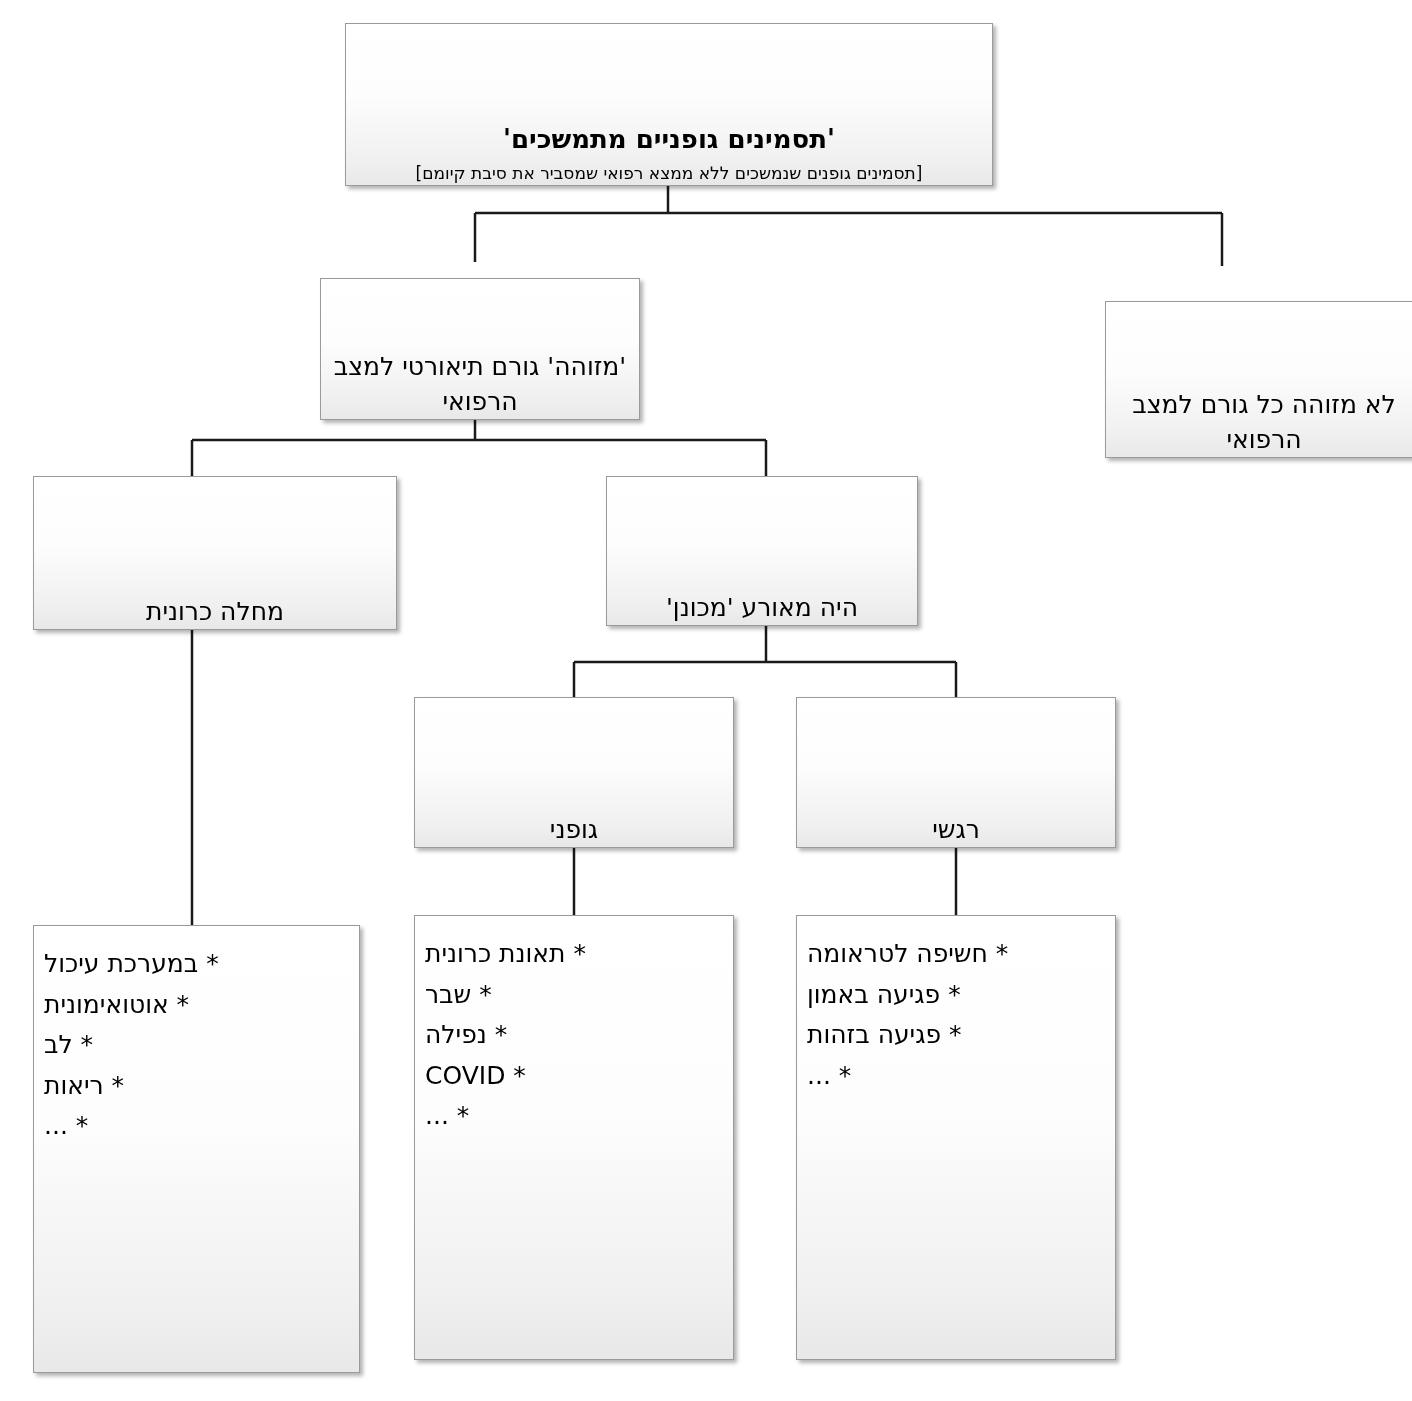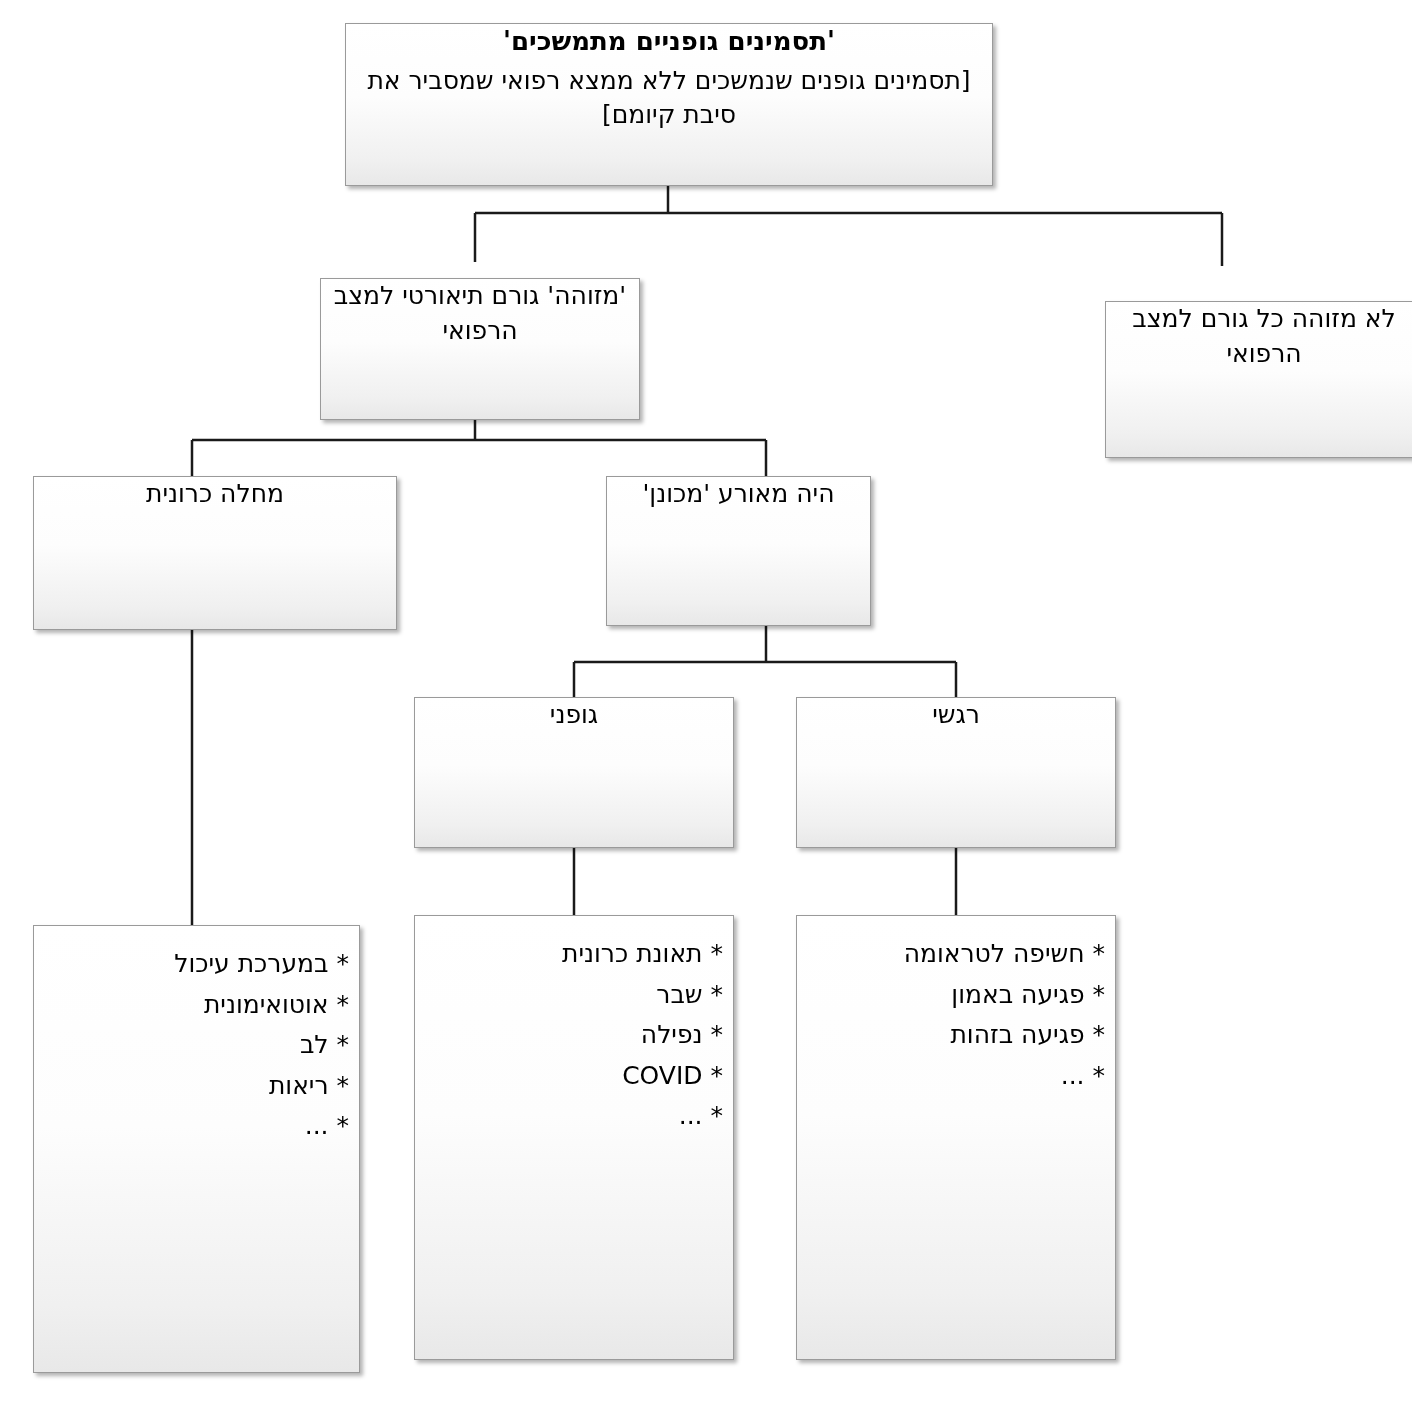--- a/index.html
+++ b/index.html
@@ -26,58 +26,58 @@
     height: 1401px;
     pointer-events: none;
   }
   .node {
     position: absolute;
     box-sizing: border-box;
     border: 1px solid #9a9a9a;
     background: linear-gradient(to bottom, #ffffff 0%, #fdfdfd 45%, #f0f0f0 85%, #e8e8e8 100%);
     box-shadow: 3px 3px 4px rgba(0,0,0,0.30);
     display: flex;
-    align-items: flex-start;
+    align-items: flex-end;
     justify-content: center;
     text-align: center;
     direction: rtl;
   }
   .node .inner {
     width: 100%;
     padding: 0 10px;
     box-sizing: border-box;
     line-height: 1.38;
   }
   .node .title {
     font-weight: bold;
     font-size: 26px;
     display: block;
     margin-bottom: 4px;
   }
   .node .subtitle {
     font-weight: normal;
-    font-size: 25px;
+    font-size: 17px;
     display: block;
   }
   .node .label {
     font-size: 25px;
     display: block;
   }
   .list-node {
     align-items: flex-start;
     justify-content: center;
   }
   .list-node .inner {
     padding-top: 18px;
   }
   .list-node .li {
     font-size: 25px;
     line-height: 1.62;
     display: block;
-    text-align: right;
+    text-align: left;
     white-space: nowrap;
   }
 </style>
 </head>
 <body>
 
 <div id="canvas">
 
   <svg class="connectors" viewBox="0 0 1412 1401">
     <g stroke="#1a1a1a" stroke-width="2.5" fill="none">
@@ -123,21 +123,21 @@
       <span class="label">לא מזוהה כל גורם למצב הרפואי</span>
     </div>
   </div>
 
   <div class="node" style="left:33px; top:476px; width:364px; height:154px;">
     <div class="inner">
       <span class="label">מחלה כרונית</span>
     </div>
   </div>
 
-  <div class="node" style="left:606px; top:476px; width:265px; height:150px;">
+  <div class="node" style="left:606px; top:476px; width:312px; height:150px;">
     <div class="inner">
       <span class="label">היה מאורע 'מכונן'</span>
     </div>
   </div>
 
   <div class="node" style="left:414px; top:697px; width:320px; height:151px;">
     <div class="inner">
       <span class="label">גופני</span>
     </div>
   </div>

